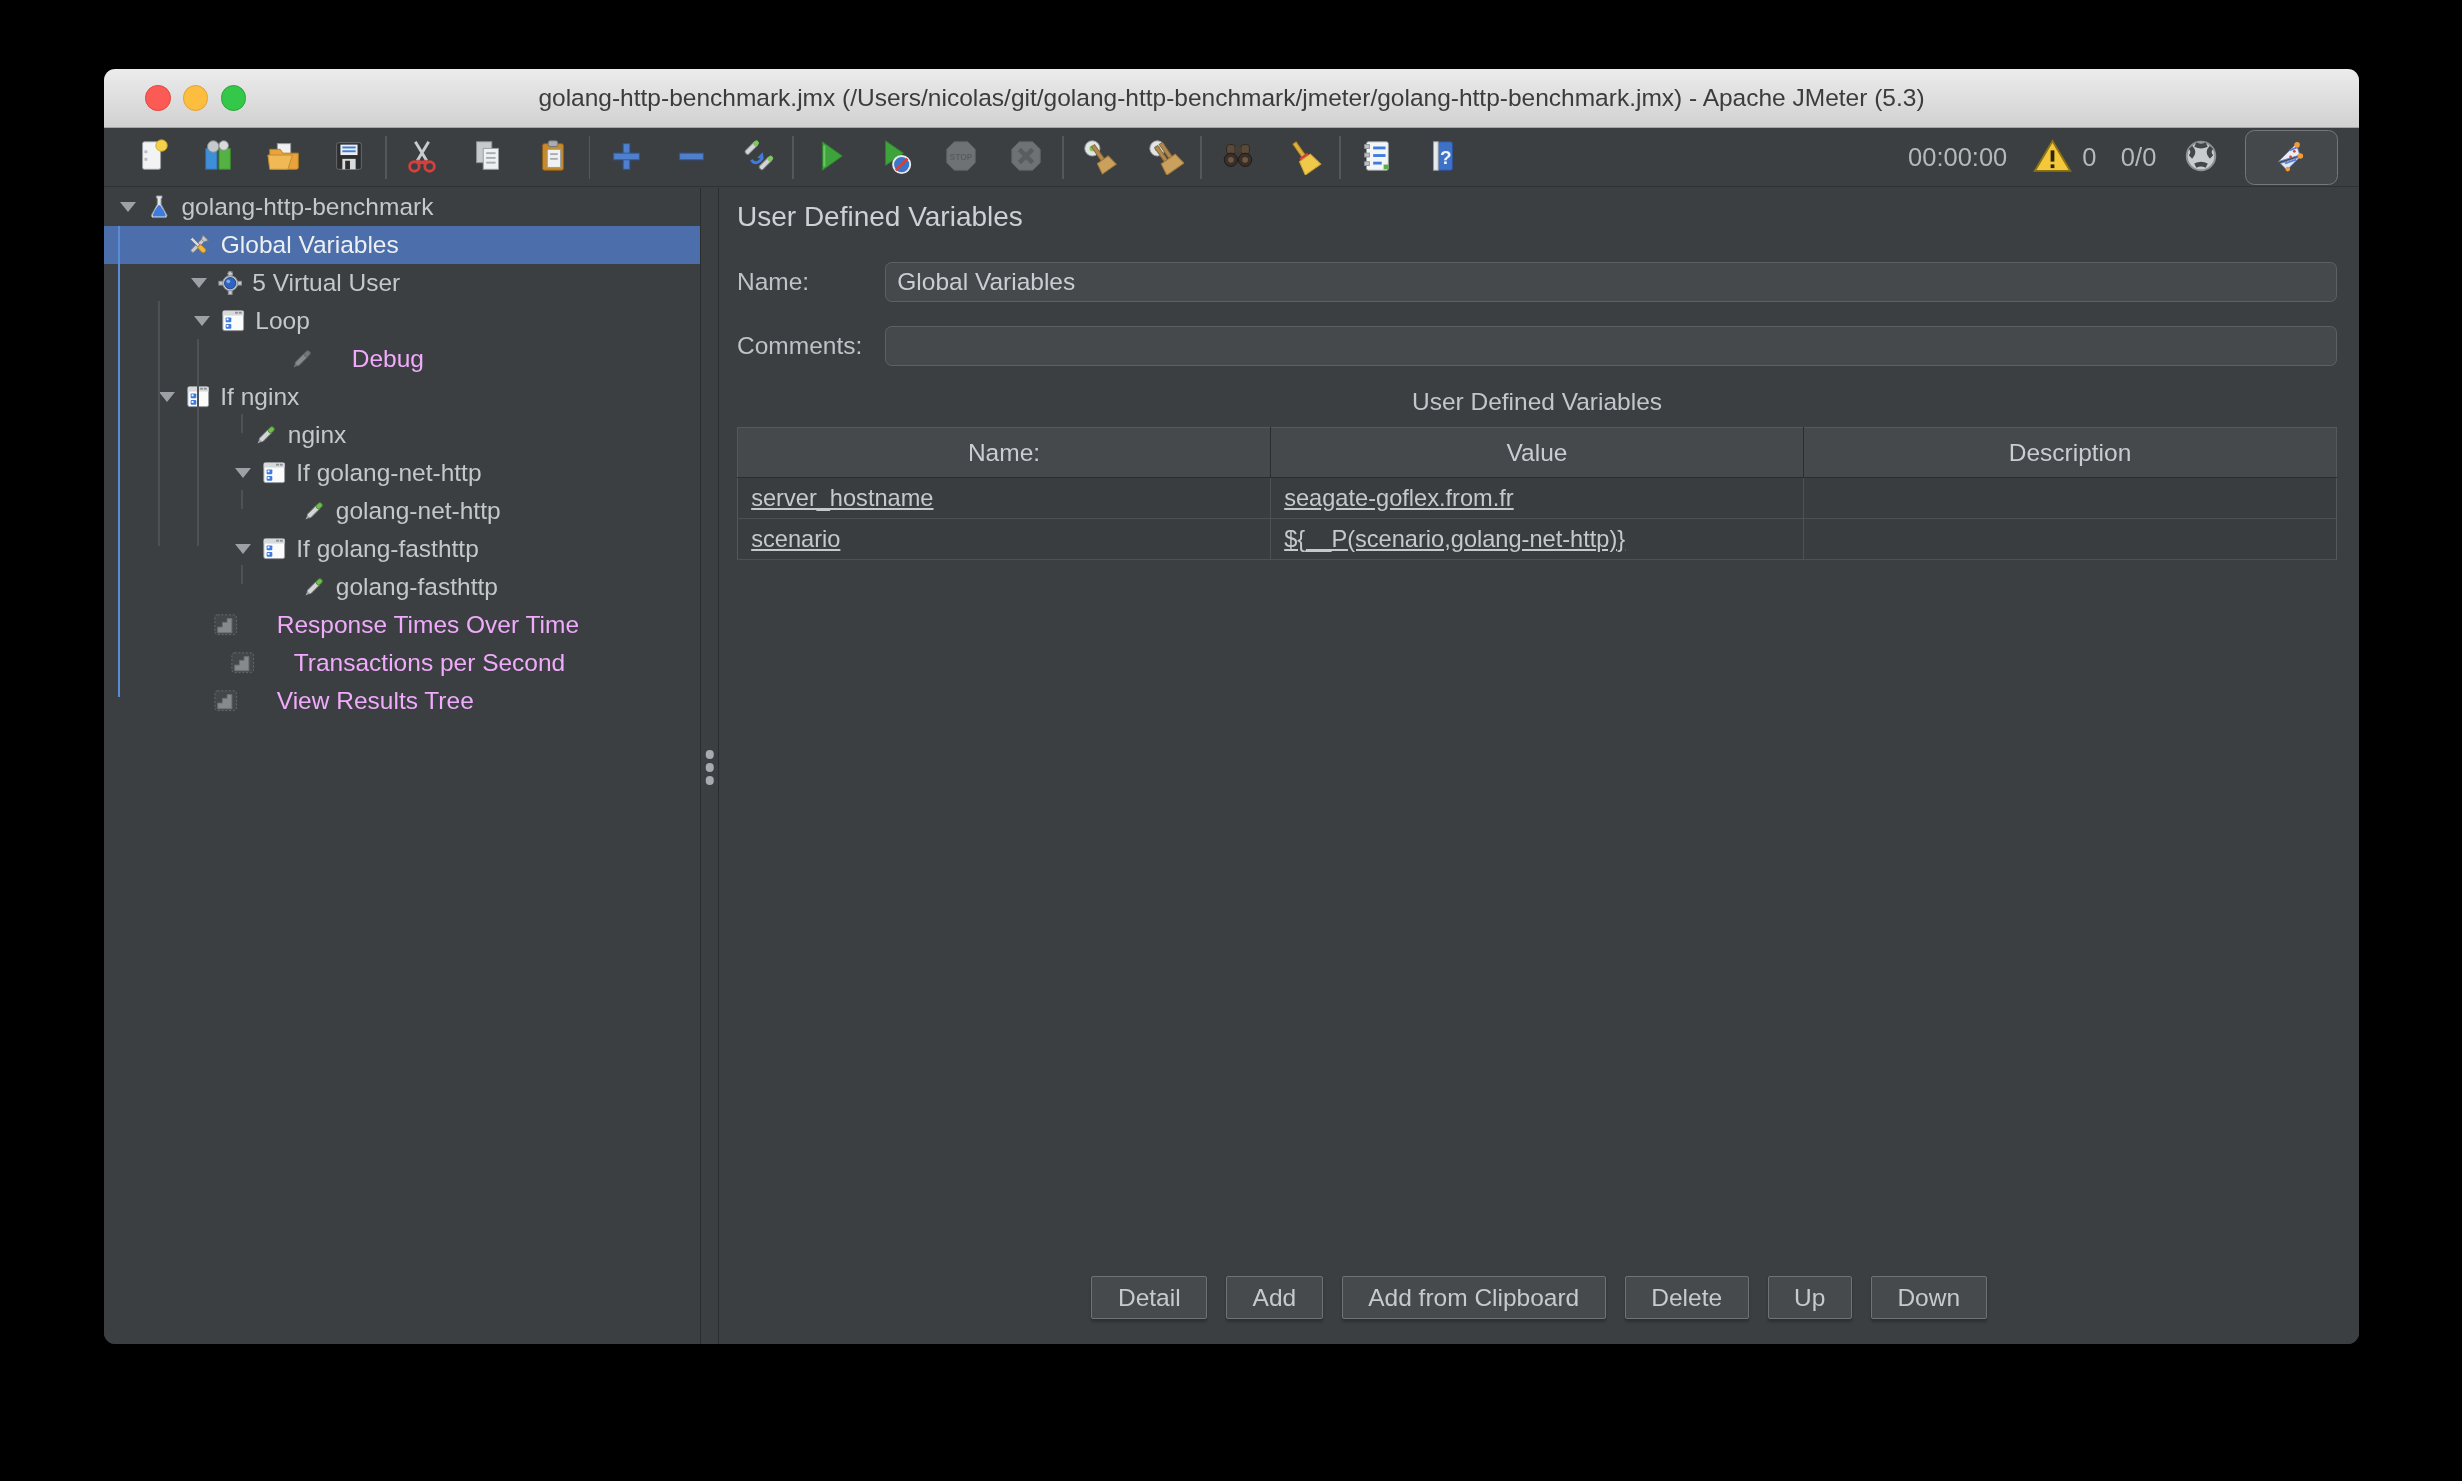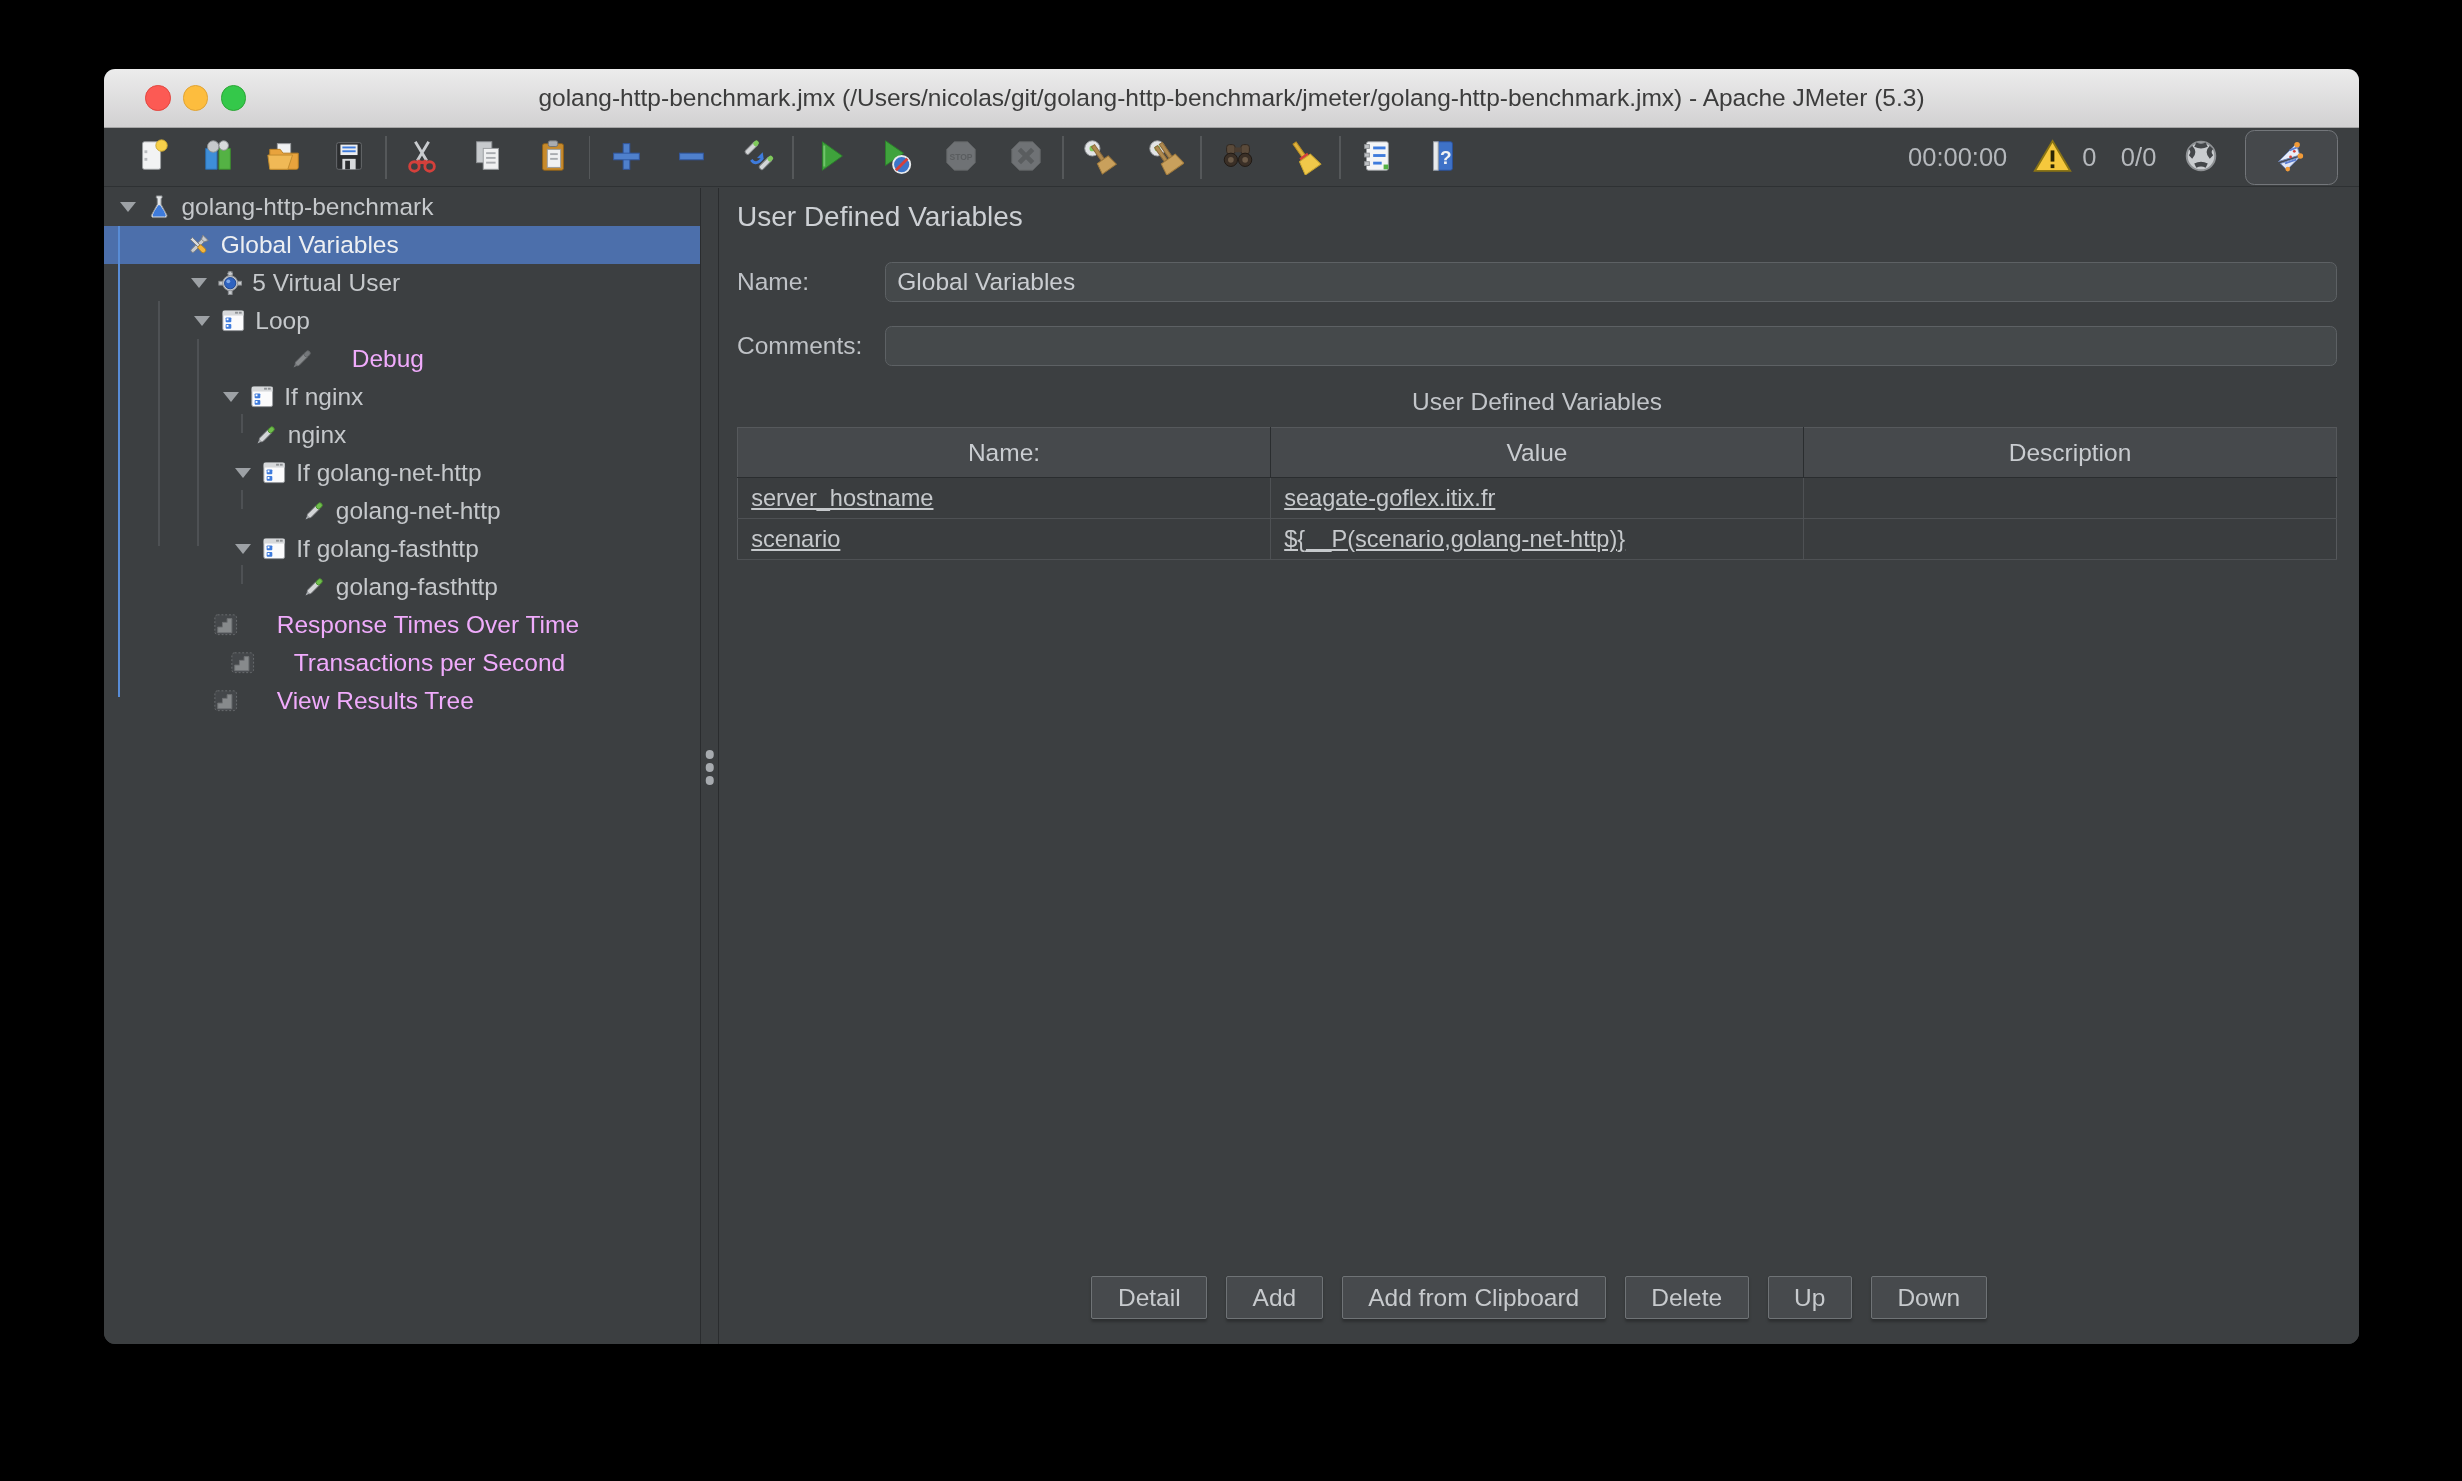--- a/index.html
+++ b/index.html
@@ -377,21 +377,21 @@
                 <svg width="26.4" height="26.4" viewBox="0 0 28 28">
                   <g transform="rotate(45 14 14)">
                     <rect x="12" y="6" width="5" height="16" rx="2" fill="#B9BCBF" stroke="#87898C"></rect>
                     <rect x="12" y="2" width="5" height="7" rx="2.5" fill="#9A9DA0" stroke="#7B7E81"></rect>
                     <path d="M13 22l1.5 4 1.5-4z" fill="#9A9DA0"></path>
                   </g>
                 </svg>
               </span>
               <span style="z-index: 3;">Debug</span>
             </div>
-            <div class="tree-row" style="padding-left: 116px; text-align: right;">
+            <div class="tree-row" style="padding-left: 52px; text-align: right;">
               <span class="expander"></span>
               <span class="t-icon">
                 <svg width="26.4" height="26.4" viewBox="0 0 28 28">
                   <rect x="3" y="3" width="22" height="21" rx="2" fill="#FBFBFC" stroke="#9A9DA0"></rect>
                   <rect x="3" y="3" width="22" height="5" fill="#D7D9DB"></rect>
                   <rect x="16" y="4" width="3" height="2" fill="#8E9194"></rect>
                   <rect x="20" y="4" width="3" height="2" fill="#8E9194"></rect>
                   <rect x="6" y="10" width="6" height="5" rx="1" fill="#3E7BDC"></rect>
                   <rect x="6" y="17" width="6" height="5" rx="1" fill="#3E7BDC"></rect>
                   <rect x="7" y="11" width="2" height="2" fill="#fff"></rect>
@@ -533,21 +533,21 @@
           <thead>
               <tr id="vars-thead-row">
                 <th>Name:</th>
                 <th>Value</th>
                 <th>Description</th>
               </tr>
             </thead>
           <tbody id="vars-tbody">
               <tr>
                 <td>server_hostname</td>
-                <td>seagate-goflex.itix.fr</td>
+                <td>seagate-goflex.from.fr</td>
                 <td></td>
               </tr>
               <tr>
                 <td>scenario</td>
                 <td>${__P(scenario,golang-net-http)}</td>
                 <td></td>
               </tr>
             </tbody>
         </table>
 

